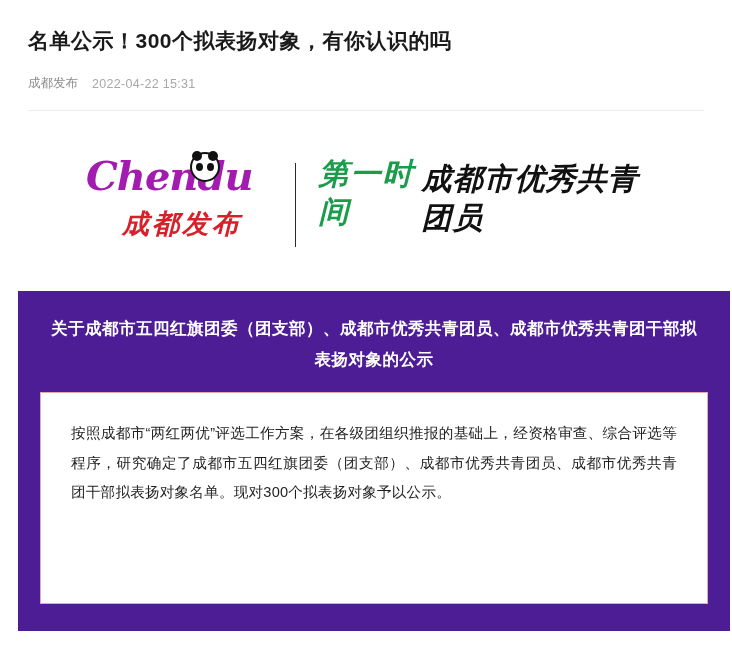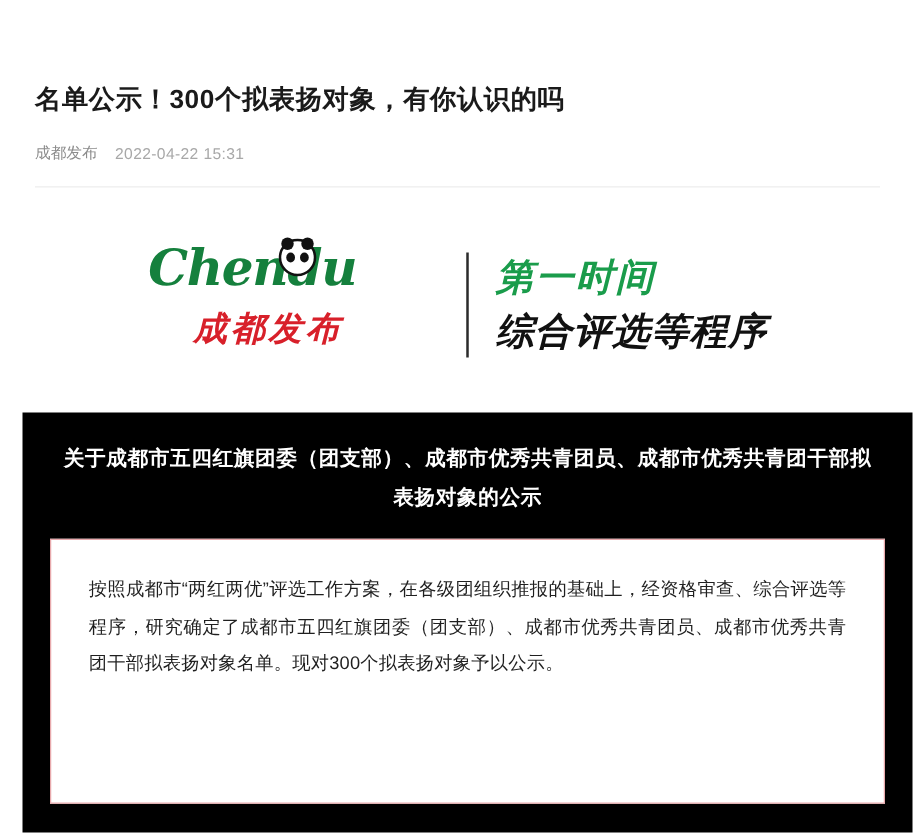--- a/index.html
+++ b/index.html
@@ -15,21 +15,20 @@
     color: #222;
   }
   .page {
     position: relative;
     width: 732px;
     height: 666px;
     background: #fff;
   }
   .article-header {
     padding: 26px 28px 0 28px;
-    margin-top: 39px;
   }
   .article-title {
     font-size: 21px;
     font-weight: bold;
     color: #1a1a1a;
     letter-spacing: 0.5px;
     line-height: 1.4;
     margin: 0;
   }
   .meta-row {
@@ -71,21 +70,21 @@
   }
   .cheng-wrap {
     position: relative;
     height: 54px;
   }
   .cheng-text {
     font-family: "DejaVu Serif", serif;
     font-size: 40px;
     font-weight: bold;
     font-style: italic;
-    color: #15803d;
+    color: #a21caf;
     letter-spacing: -1px;
     line-height: 52px;
   }
   .panda {
     position: absolute;
     left: 104px;
     top: 2px;
     width: 30px;
     height: 30px;
     border-radius: 50%;
@@ -126,21 +125,21 @@
   }
   .banner-sep {
     width: 2px;
     height: 84px;
     background: #2b2b2b;
     margin: 0 22px;
   }
   .banner-right {
     height: 100px;
     display: flex;
-    flex-direction: column;
+    flex-direction: row;
     justify-content: center;
   }
   .banner-line1 {
     font-family: "DejaVu Serif", serif;
     font-size: 30px;
     font-weight: bold;
     font-style: italic;
     color: #1a9c4b;
     letter-spacing: 2px;
     line-height: 1.25;
@@ -152,21 +151,21 @@
     font-style: italic;
     color: #111;
     letter-spacing: 1px;
     line-height: 1.3;
     margin-top: 4px;
   }
 
   
   .doc {
     margin: 26px 2px 0 18px;
-    background: #000000;
+    background: #4c1d95;
     padding: 22px 22px 0 22px;
     box-sizing: border-box;
     height: 340px;
   }
   .doc-title {
     color: #ffffff;
     font-size: 16.5px;
     font-weight: bold;
     text-align: center;
     line-height: 1.85;
@@ -211,21 +210,21 @@
         <span class="panda">
           <span class="panda-eye l"></span>
           <span class="panda-eye r"></span>
         </span>
       </div>
       <div class="chengdu-cn">成都发布</div>
     </div>
     <div class="banner-sep"></div>
     <div class="banner-right">
       <div class="banner-line1">第一时间</div>
-      <div class="banner-line2">综合评选等程序</div>
+      <div class="banner-line2">成都市优秀共青团员</div>
     </div>
   </div>
 
   <div class="doc">
     <div class="doc-title">关于成都市五四红旗团委（团支部）、成都市优秀共青团员、成都市优秀共青团干部拟表扬对象的公示</div>
     <div class="doc-body">
       <p>按照成都市“两红两优”评选工作方案，在各级团组织推报的基础上，经资格审查、综合评选等程序，研究确定了成都市五四红旗团委（团支部）、成都市优秀共青团员、成都市优秀共青团干部拟表扬对象名单。现对300个拟表扬对象予以公示。</p>
     </div>
   </div>
 

